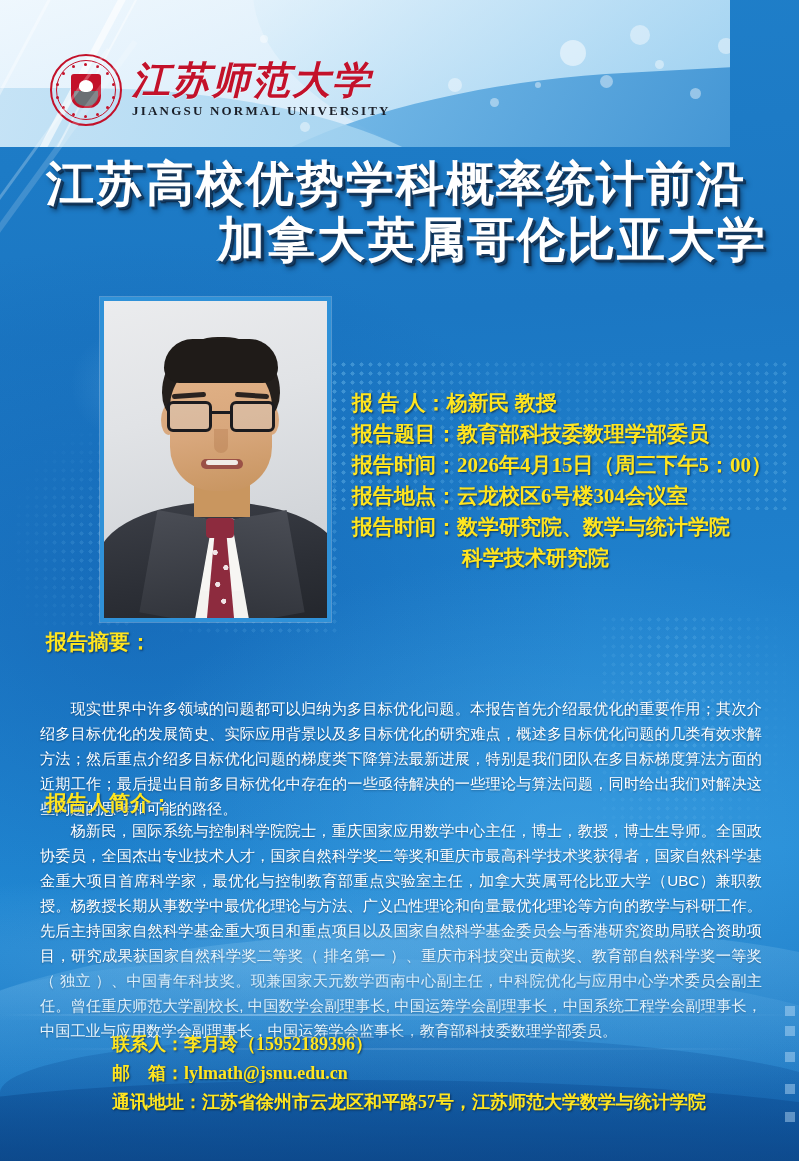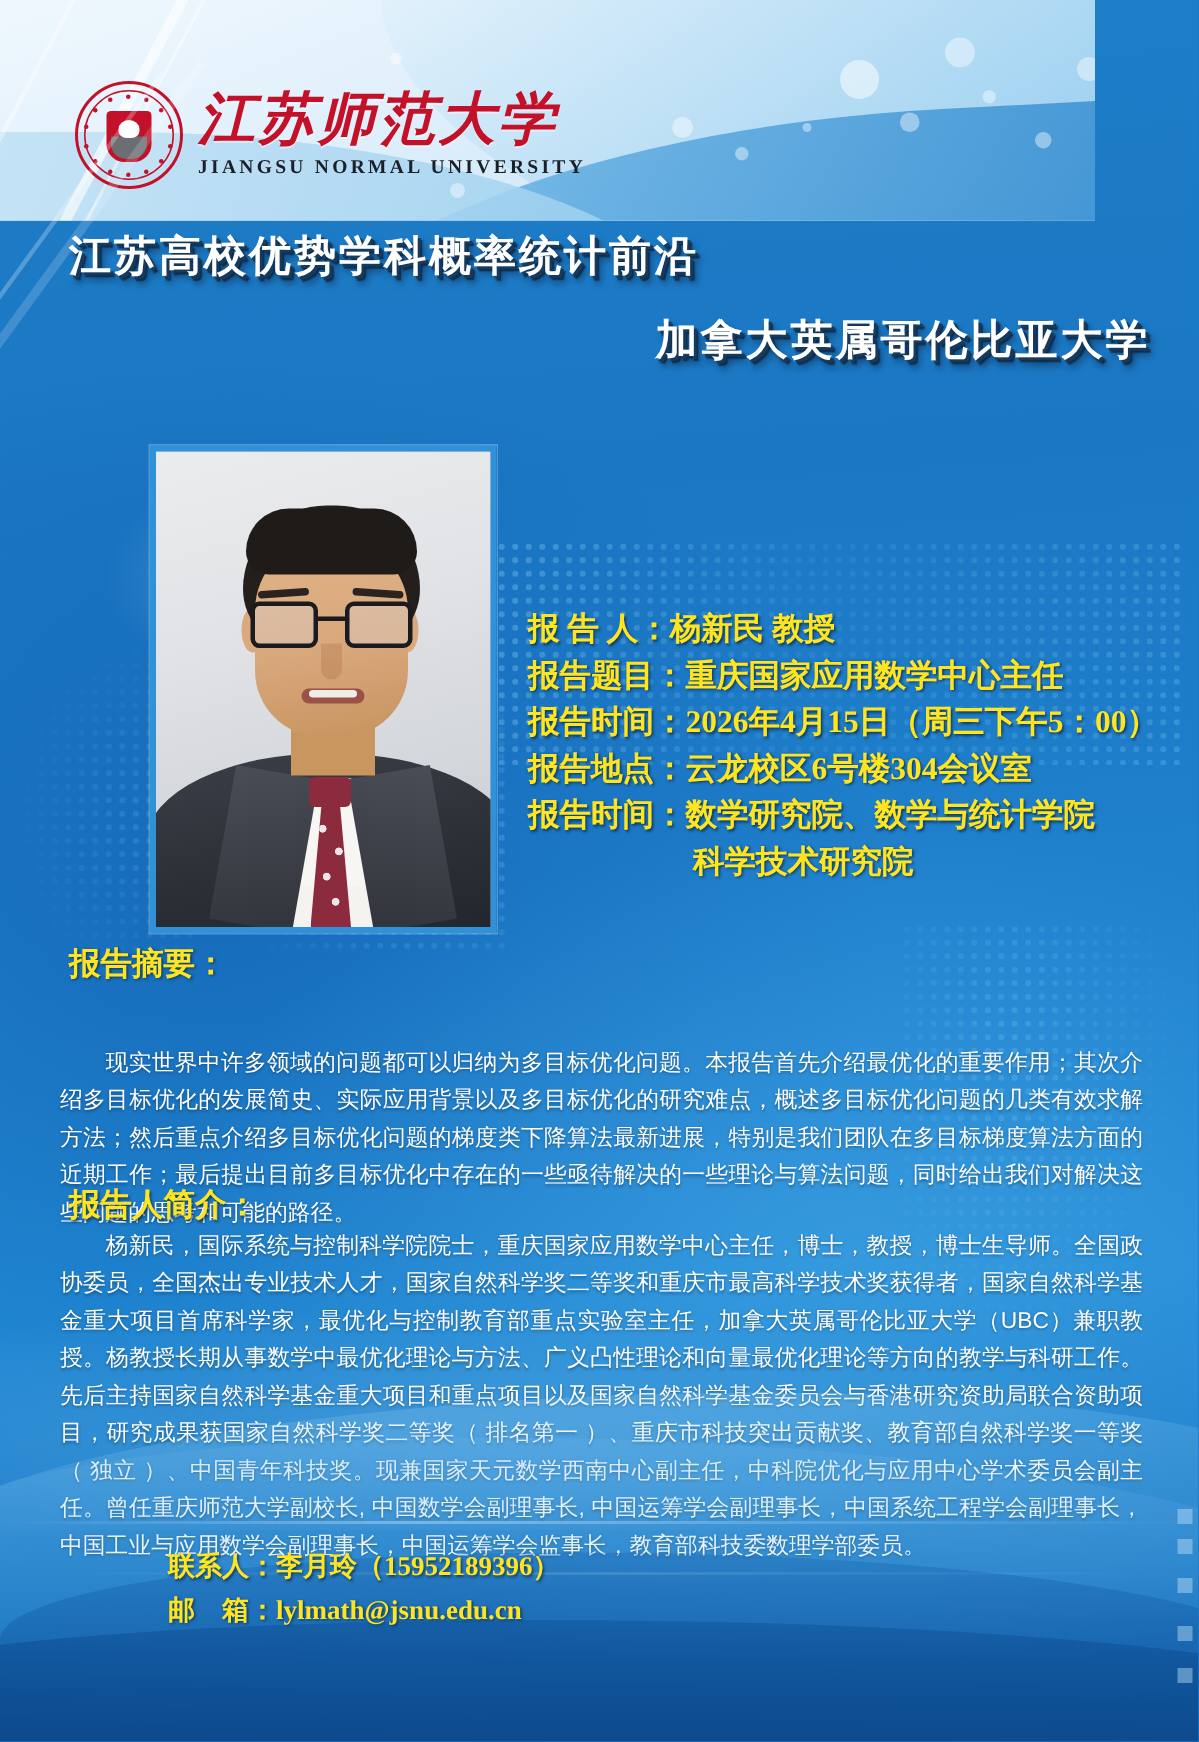--- a/index.html
+++ b/index.html
@@ -111,21 +111,21 @@
   .logo-en {
     font-family:"Liberation Serif", serif;
     font-size:13px; font-weight:bold; color:#1b1f28; letter-spacing:2.2px;
     margin-top:4px;
   }
 
   
   .title-zone { position:absolute; left:0; top:146px; width:799px; height:130px; }
   .ttl {
     font-family:"Liberation Sans", sans-serif;
-    font-weight:bold; color:#ffffff; font-size:28px; letter-spacing:2px;
+    font-weight:bold; color:#ffffff; font-size:48px; letter-spacing:2px;
     white-space:nowrap;
     text-shadow:
       2px 2px 0 #16395e,
       3px 3px 1px rgba(10,35,62,.85),
       4px 5px 5px rgba(5,25,50,.55);
   }
   .ttl-1 { position:absolute; left:46px; top:6px; }
   .ttl-2 { position:absolute; right:32px; top:62px; }
 
   
@@ -211,21 +211,21 @@
             mask-image:radial-gradient(ellipse at 80% 55%, rgba(0,0,0,.9) 5%, rgba(0,0,0,0) 78%); }
   .glow1 { position:absolute; left:70px; top:330px; width:110px; height:110px;
     border-radius:50%; background:radial-gradient(circle, rgba(110,185,235,.22) 0%, rgba(110,185,235,0) 70%); }
   .corner-streak { position:absolute; left:-40px; top:250px; width:250px; height:3px;
     background:rgba(255,255,255,.25); transform:rotate(-54deg); transform-origin:left top; }
   .corner-streak2 { position:absolute; left:-20px; top:250px; width:260px; height:6px;
     background:rgba(255,255,255,.16); transform:rotate(-54deg); transform-origin:left top; }
 
   
   .info {
-    position:absolute; left:352px; top:404px; width:430px;
+    position:absolute; left:352px; top:388px; width:430px;
   }
   .info-row {
     font-family:"Liberation Serif", serif;
     font-weight:bold; color:#ffe51f; font-size:21px; line-height:31px;
     white-space:nowrap;
     text-shadow:1px 1px 2px rgba(6,30,60,.75);
   }
   .info-row .lbl { letter-spacing:0px; }
   .info-row.indent { padding-left:110px; }
 
@@ -378,21 +378,21 @@
         <div class="bridge"></div>
         <div class="lens r"></div>
     </div>
   </div>
 
   <div class="info">
     <div class="info-row">
       <span class="lbl">报 告 人：</span><span>杨新民 教授</span>
     </div>
     <div class="info-row">
-      <span class="lbl">报告题目：</span><span>重庆国家应用数学中心主任</span>
+      <span class="lbl">报告题目：</span><span>教育部科技委数理学部委员</span>
     </div>
     <div class="info-row">
       <span class="lbl">报告时间：</span><span>2026年4月15日（周三下午5：00）</span>
     </div>
     <div class="info-row">
       <span class="lbl">报告地点：</span><span>云龙校区6号楼304会议室</span>
     </div>
     <div class="info-row">
       <span class="lbl">报告时间：</span><span>数学研究院、数学与统计学院</span>
     </div>
@@ -425,15 +425,18 @@
       <i style="top:112px"></i>
   </div>
 
   <div class="contact">
     <div class="contact-row">
       <span>联系人：</span><span>李月玲（15952189396）</span>
     </div>
     <div class="contact-row">
       <span>邮　箱：</span><span>lylmath@jsnu.edu.cn</span>
     </div>
+    <div class="contact-row">
+      <span>通讯地址：</span><span>江苏省徐州市云龙区和平路57号，江苏师范大学数学与统计学院</span>
+    </div>
   </div>
 
 </div>
 
 </body></html>

